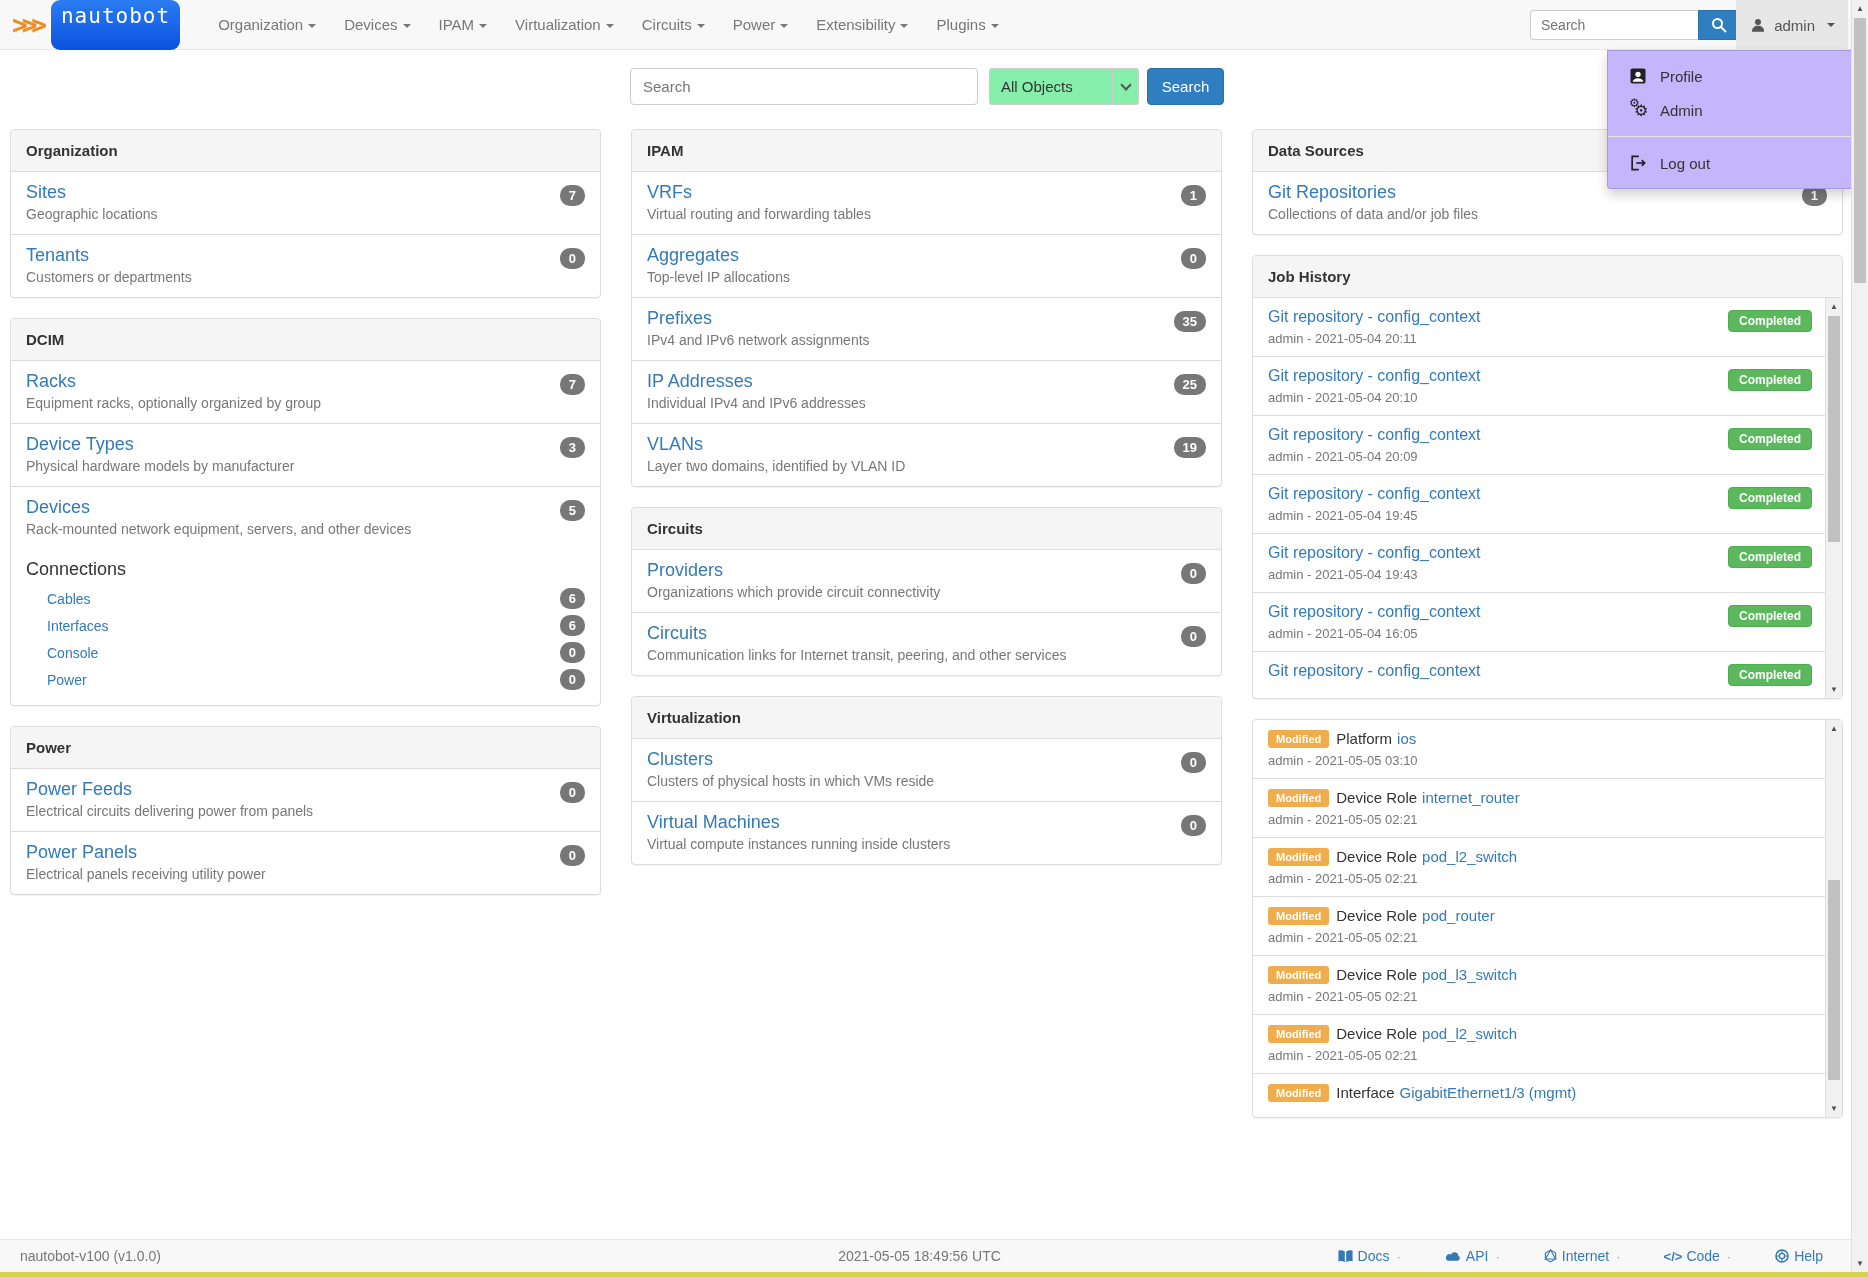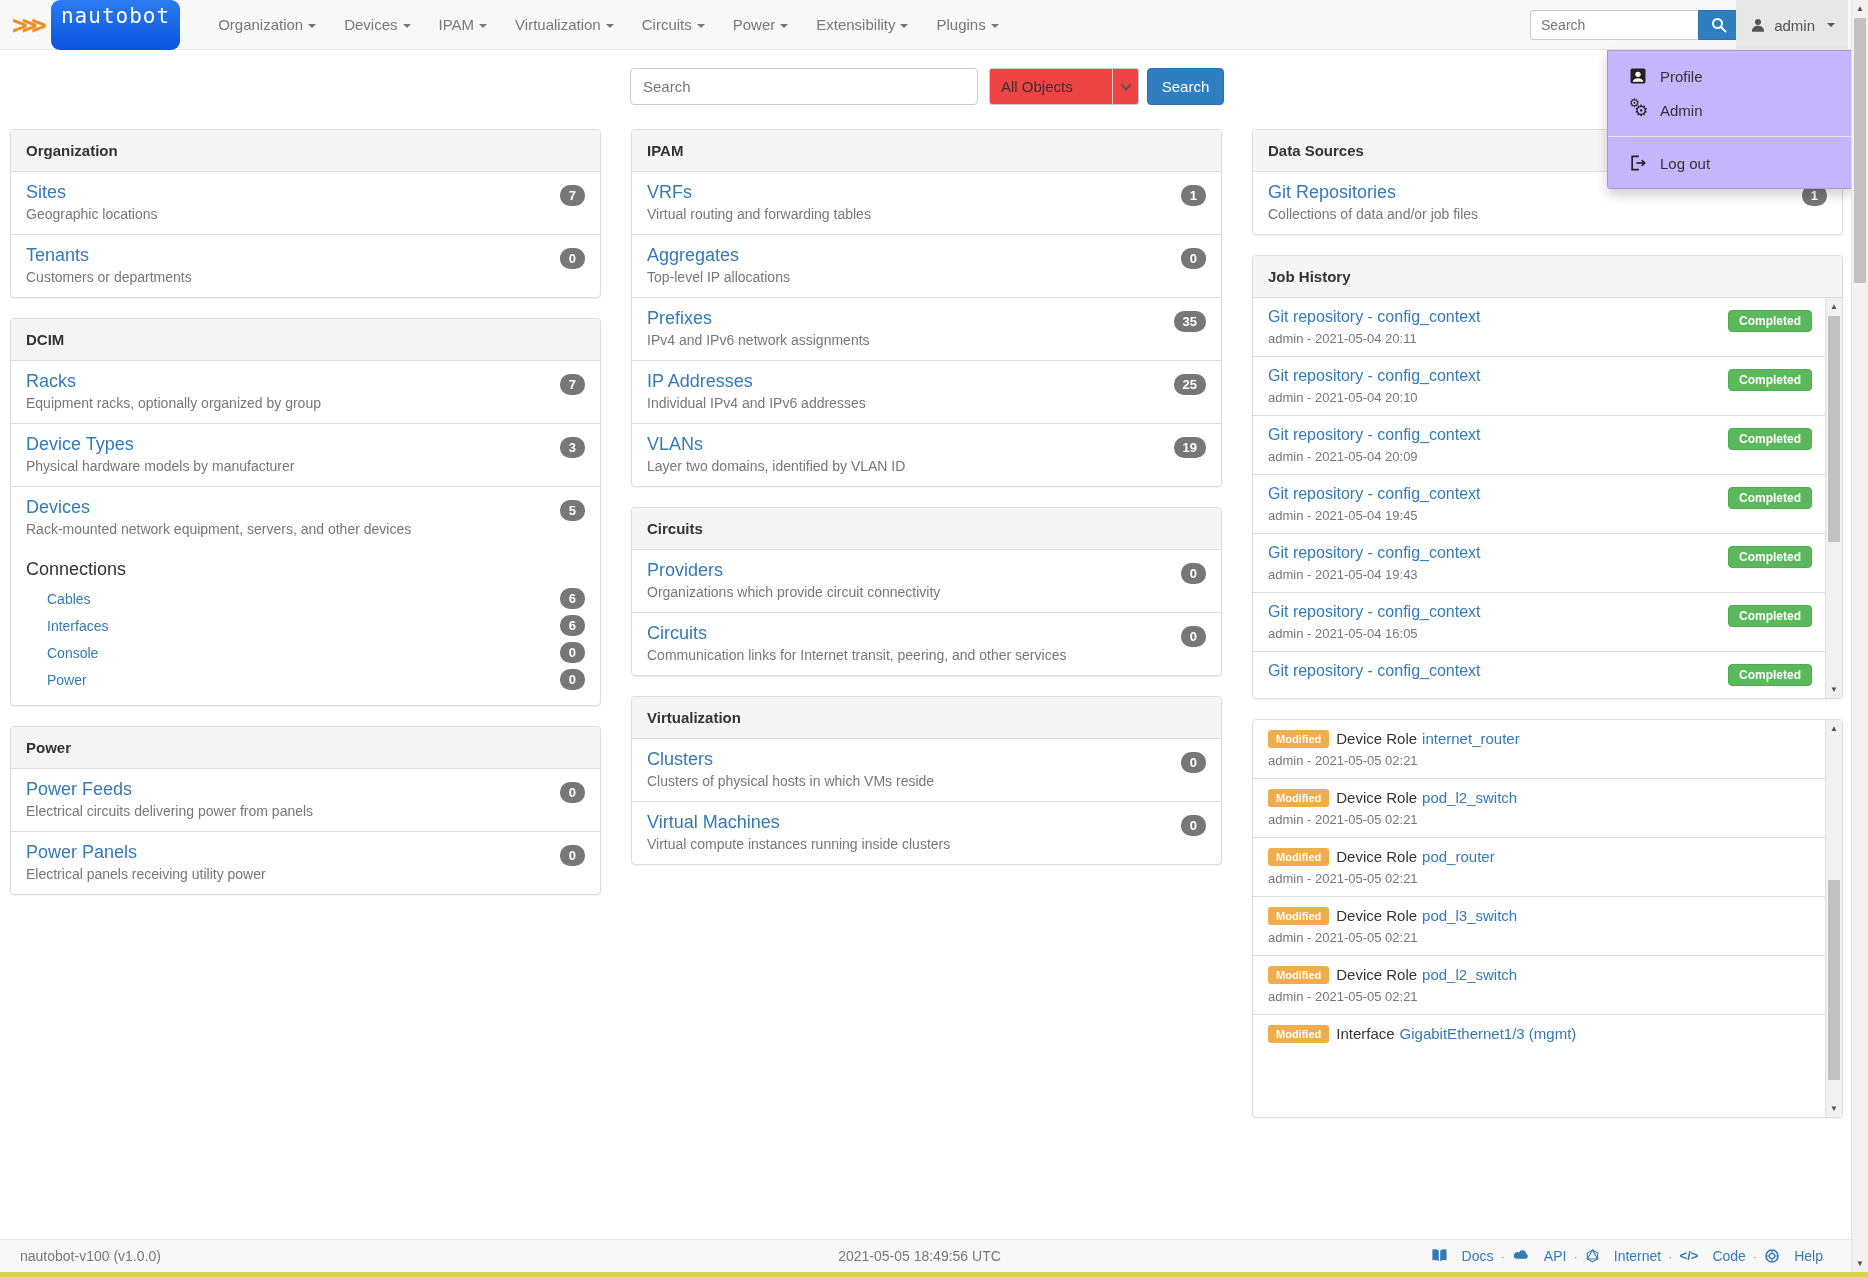--- a/index.html
+++ b/index.html
@@ -65,21 +65,21 @@
   
   .main { position:absolute; top:50px; left:10px; width:1833px; }
   .search-row { margin:18px 0 24px 620px; width:594px; display:flex; align-items:center; }
   .search-row input {
     width:348px; height:37px; border:1px solid #ccc; border-radius:4px;
     padding:0 12px; font-size:15px; color:#555; outline:none;
     font-family:"Liberation Sans", sans-serif;
   }
   .obj-select {
     margin-left:11px; width:150px; height:37px; border:1px solid #ccc; border-radius:3px;
-    background:#ef4444; position:relative; display:flex; align-items:center;
+    background:#86efac; position:relative; display:flex; align-items:center;
     padding-left:11px; font-size:15px; color:#333; cursor:pointer;
   }
   .sel-zone {
     position:absolute; right:0; top:0; bottom:0; width:26px; border-left:1px solid #ccc;
     display:flex; align-items:center; justify-content:center;
   }
   .sel-caret { width:8px; height:8px; border-right:2px solid #555; border-bottom:2px solid #555; transform:rotate(45deg); margin-top:-4px; }
   .search-btn {
     margin-left:8px; width:77px; height:37px; background:#2f7ec0; border:1px solid #2a72ae;
     border-radius:4px; color:#fff; font-size:15px; cursor:pointer;
@@ -135,21 +135,21 @@
 
   
   .footer {
     position:absolute; left:0; bottom:5px; width:1851px; height:33px;
     background:#f8f8f8; border-top:1px solid #e7e7e7;
     display:flex; align-items:center;
   }
   .footer-version { color:#777; font-size:14px; margin-left:20px; }
   .footer-time { position:absolute; left:0; right:12px; text-align:center; color:#777; font-size:14px; }
   .footer-links { position:absolute; right:28px; display:flex; align-items:center; z-index:2; }
-  .footer-links a { color:#337ab7; font-size:14px; display:inline-flex; align-items:flex-start; gap:14px; }
+  .footer-links a { color:#337ab7; font-size:14px; display:inline-flex; align-items:center; gap:4px;margin-left:36px; }
   .dot-sep { color:#999; margin:0 7px; font-size:13px; }
   .code-ico { color:#337ab7; font-weight:bold; font-size:13px; }
   .yellow-strip { position:absolute; left:0; bottom:0; width:1868px; height:5px; background:#d8d34f; }
 </style>
 </head>
 <body>
 
 <div class="navbar">
   <div class="brand">
     <span class="brand-chevrons">&gt;&gt;&gt;</span>
@@ -460,20 +460,24 @@
             <div class="sb-thumb" style="top:18px; height:226px;"></div>
             <div class="sb-down">▼</div>
           </div>
         </div>
       </div>
 
       <div class="panel">
         <div class="scrollbody" style="height:397px;">
           <div class="scrollitems">
 
+              <div class="cl-item">
+                <span class="modified-badge">Modified</span><span class="cl-type">Platform</span><a class="cl-obj">ios</a>
+                <div class="cl-meta">admin - 2021-05-05 03:10</div>
+              </div>
 
               <div class="cl-item">
                 <span class="modified-badge">Modified</span><span class="cl-type">Device Role</span><a class="cl-obj">internet_router</a>
                 <div class="cl-meta">admin - 2021-05-05 02:21</div>
               </div>
 
               <div class="cl-item">
                 <span class="modified-badge">Modified</span><span class="cl-type">Device Role</span><a class="cl-obj">pod_l2_switch</a>
                 <div class="cl-meta">admin - 2021-05-05 02:21</div>
               </div>

